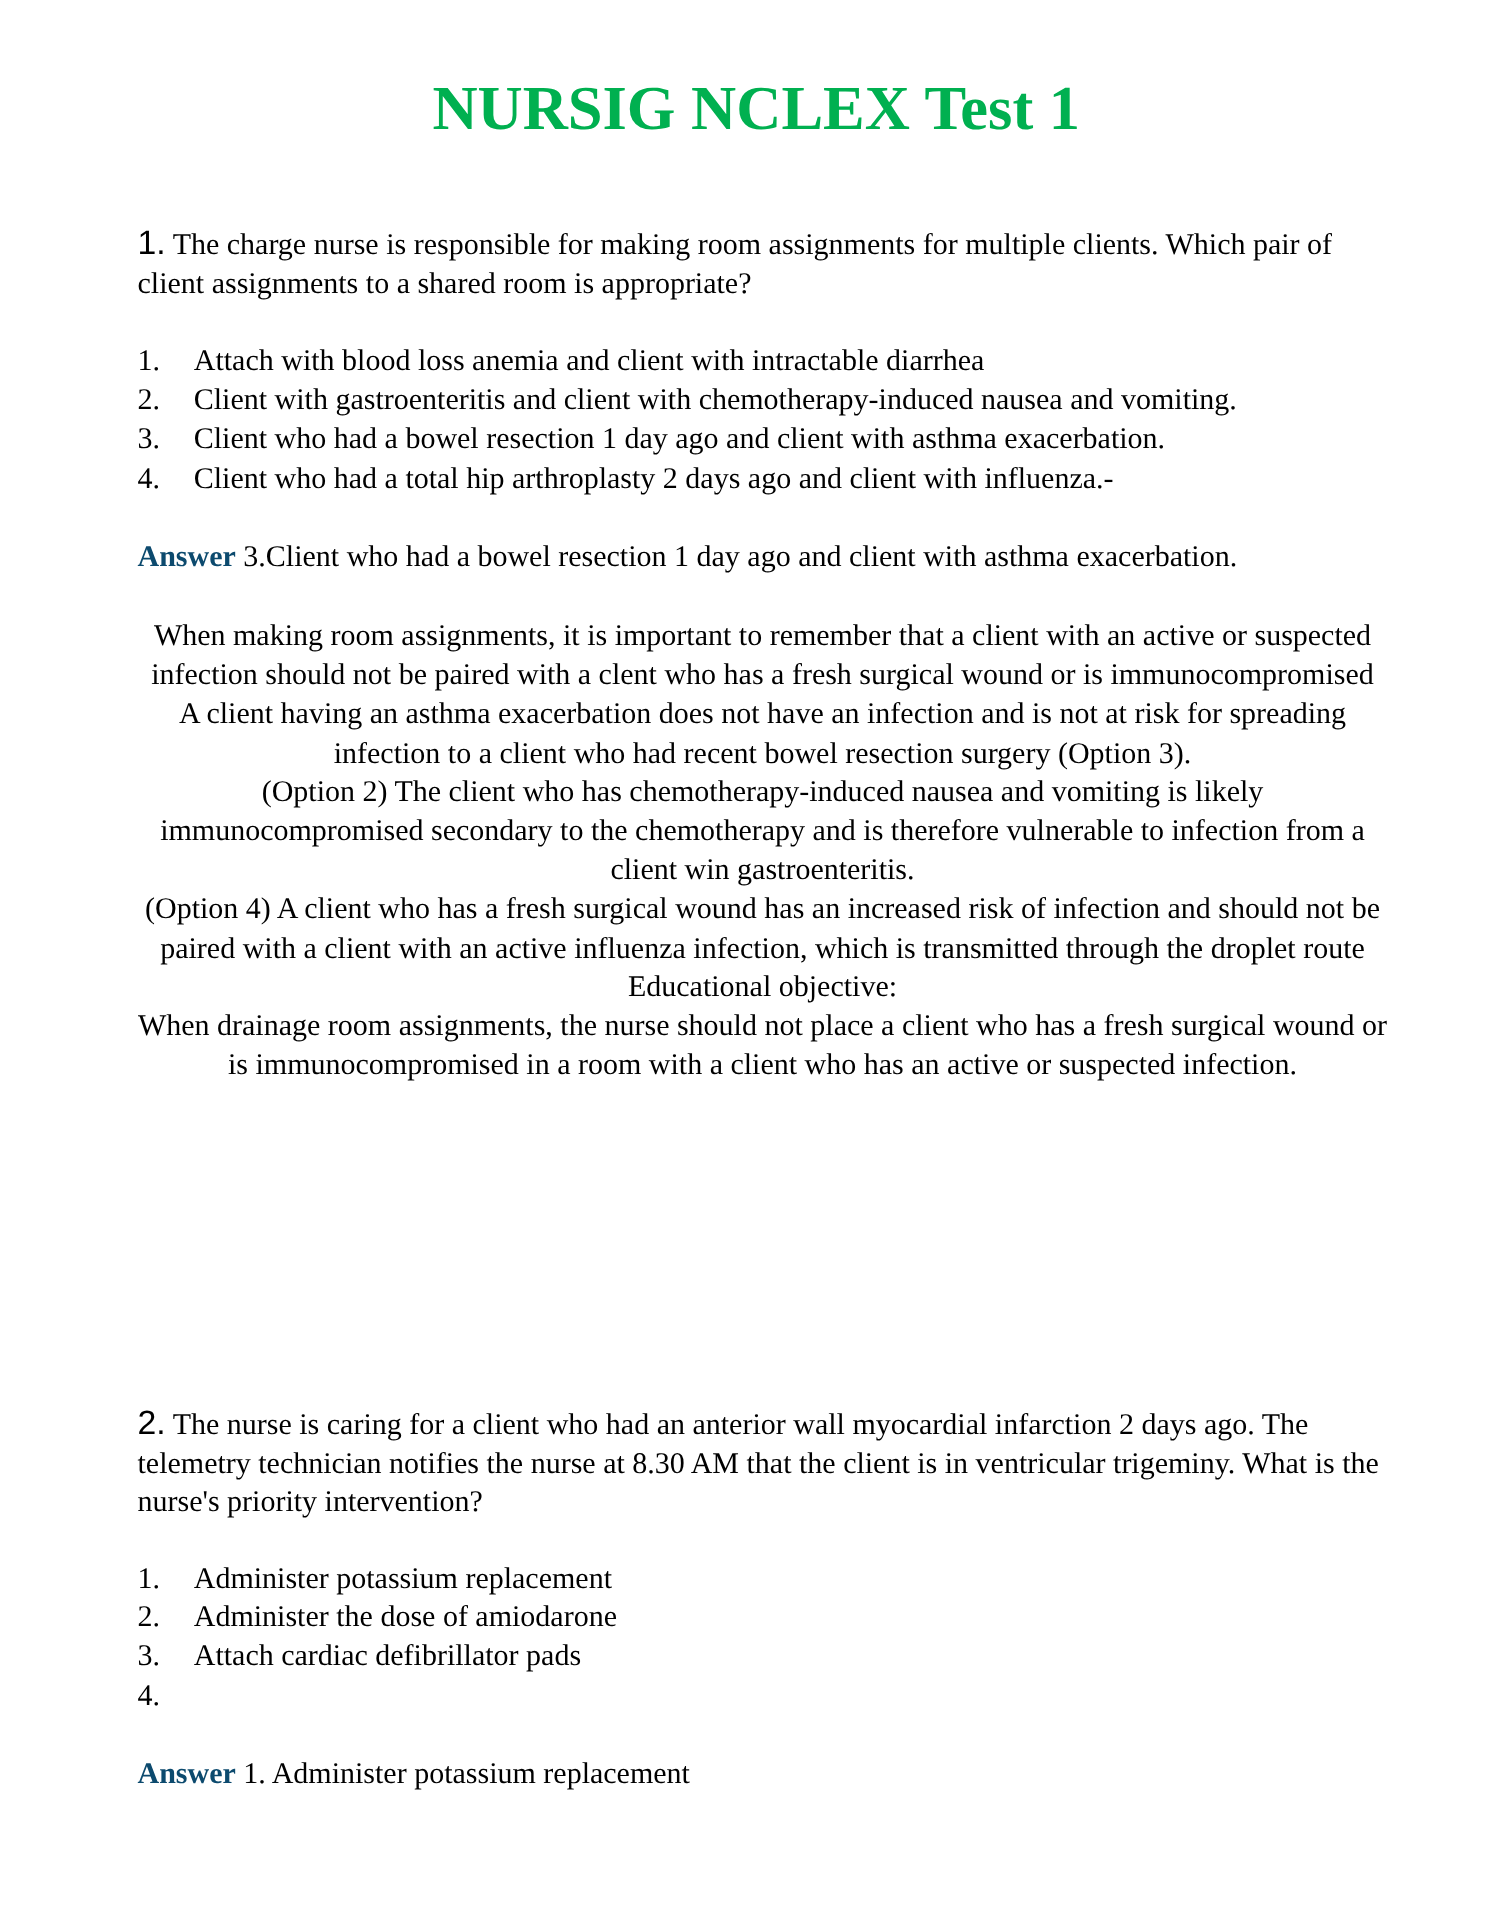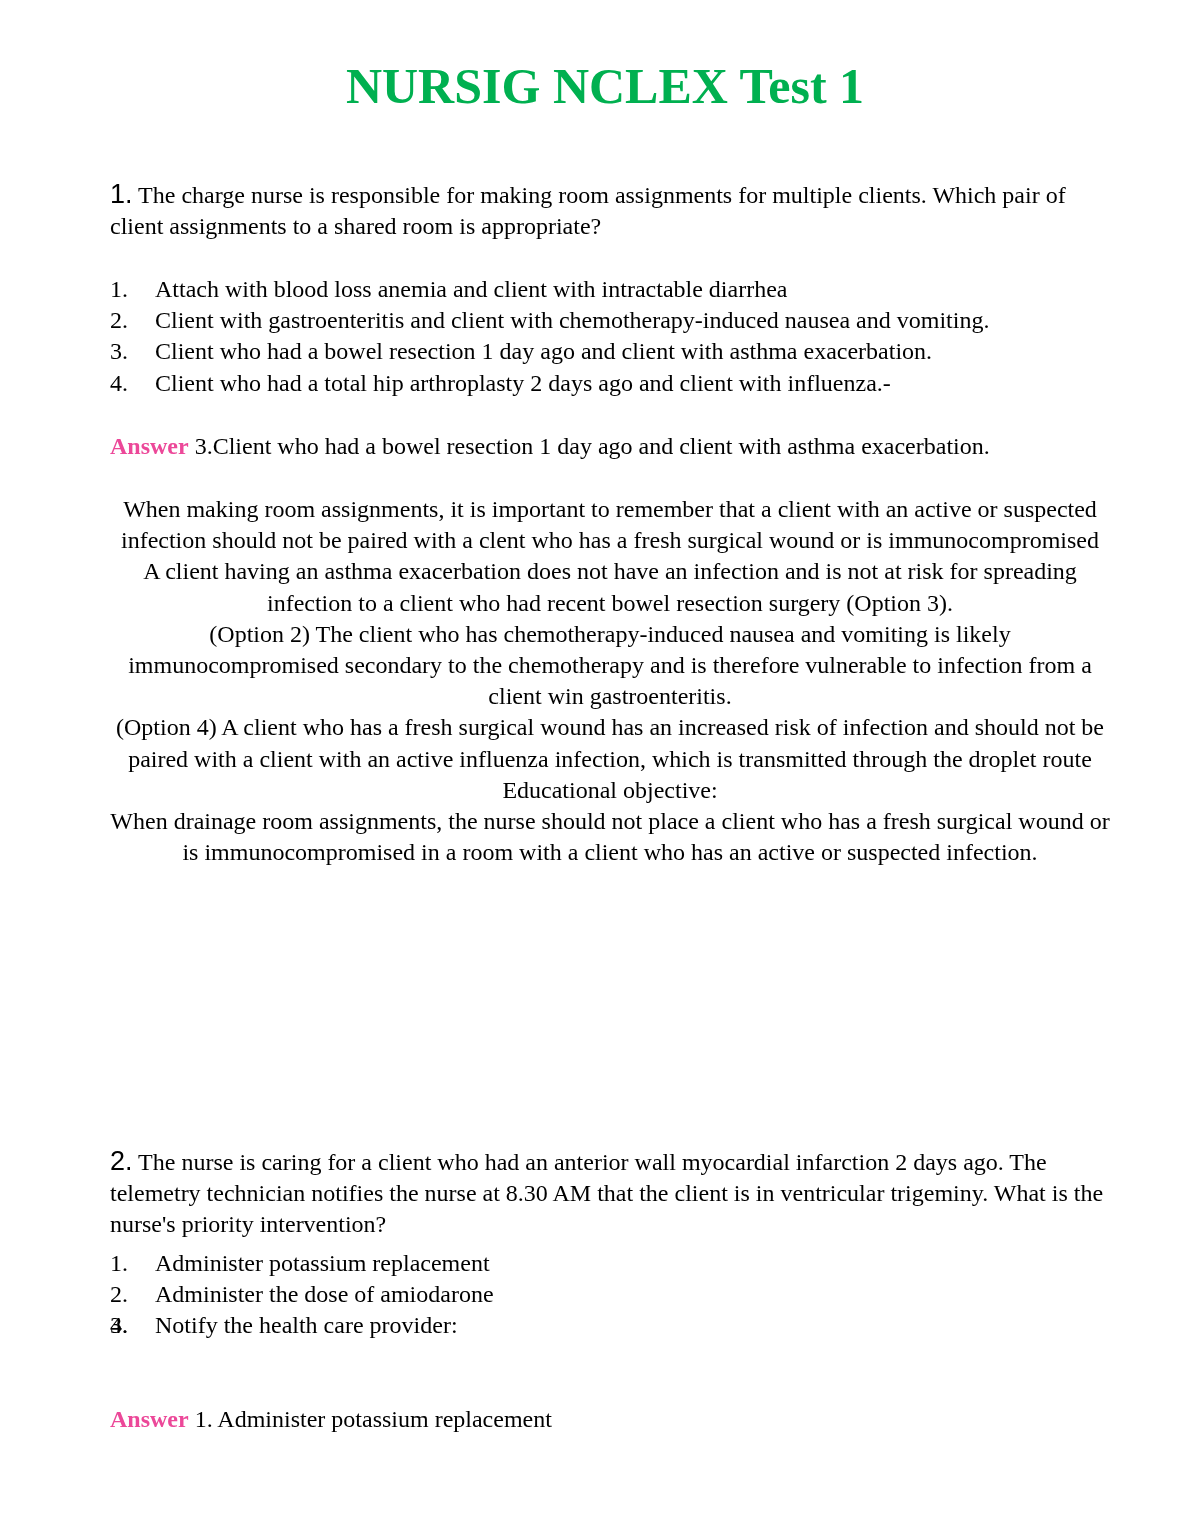--- a/index.html
+++ b/index.html
@@ -47,21 +47,21 @@
     .options li {
       position: relative;
       padding-left: 45px;
       white-space: nowrap;
     }
     .options .opt-num {
       position: absolute;
       left: 0;
     }
     .answer-label {
-      color: #ec4899;
+      color: #0c4a6e;
       font-weight: bold;
     }
     .para {
       margin: 0;
     }
   </style>
 </head>
 <body>
 
 <h1 class="page-title">NURSIG NCLEX Test 1</h1>
@@ -98,41 +98,41 @@
 </div>
 
 <div class="block" style="top:494px;text-align:center;">
   <p class="para">When making room assignments, it is important to remember that a client with an active or suspected infection should not be paired with a clent who has a fresh surgical wound or is immunocompromised A client having an asthma exacerbation does not have an infection and is not at risk for spreading infection to a client who had recent bowel resection surgery (Option 3).</p>
   <p class="para">(Option 2) The client who has chemotherapy-induced nausea and vomiting is likely immunocompromised secondary to the chemotherapy and is therefore vulnerable to infection from a client win gastroenteritis.</p>
   <p class="para">(Option 4) A client who has a fresh surgical wound has an increased risk of infection and should not be paired with a client with an active influenza infection, which is transmitted through the droplet route</p>
   <p class="para">Educational objective:</p>
   <p class="para">When drainage room assignments, the nurse should not place a client who has a fresh surgical wound or is immunocompromised in a room with a client who has an active or suspected infection.</p>
 </div>
 
-<div class="block" style="top:1123px;margin-top:23px;">
+<div class="block" style="top:1123px;">
   <span class="qnum">2.</span>
   <span>The nurse is caring for a client who had an anterior wall myocardial infarction 2 days ago. The telemetry technician notifies the nurse at 8.30 AM that the client is in ventricular trigeminy. What is the nurse's priority intervention?</span>
 </div>
 
 <div class="block" style="top:1248px;">
   <ul class="options">
     <li>
       <span class="opt-num">1.</span>
       <span>Administer potassium replacement</span>
     </li>
     <li>
       <span class="opt-num">2.</span>
       <span>Administer the dose of amiodarone</span>
     </li>
     <li>
       <span class="opt-num">3.</span>
+      <span>Attach cardiac defibrillator pads</span>
     </li>
     <li>
       <span class="opt-num">4.</span>
-      <span>Notify the health care provider:</span>
     </li>
   </ul>
 </div>
 
 <div class="block" style="top:1404px;">
   <span class="answer-label">Answer</span>
   <span>1. Administer potassium replacement</span>
 </div>
 
 </body></html>

